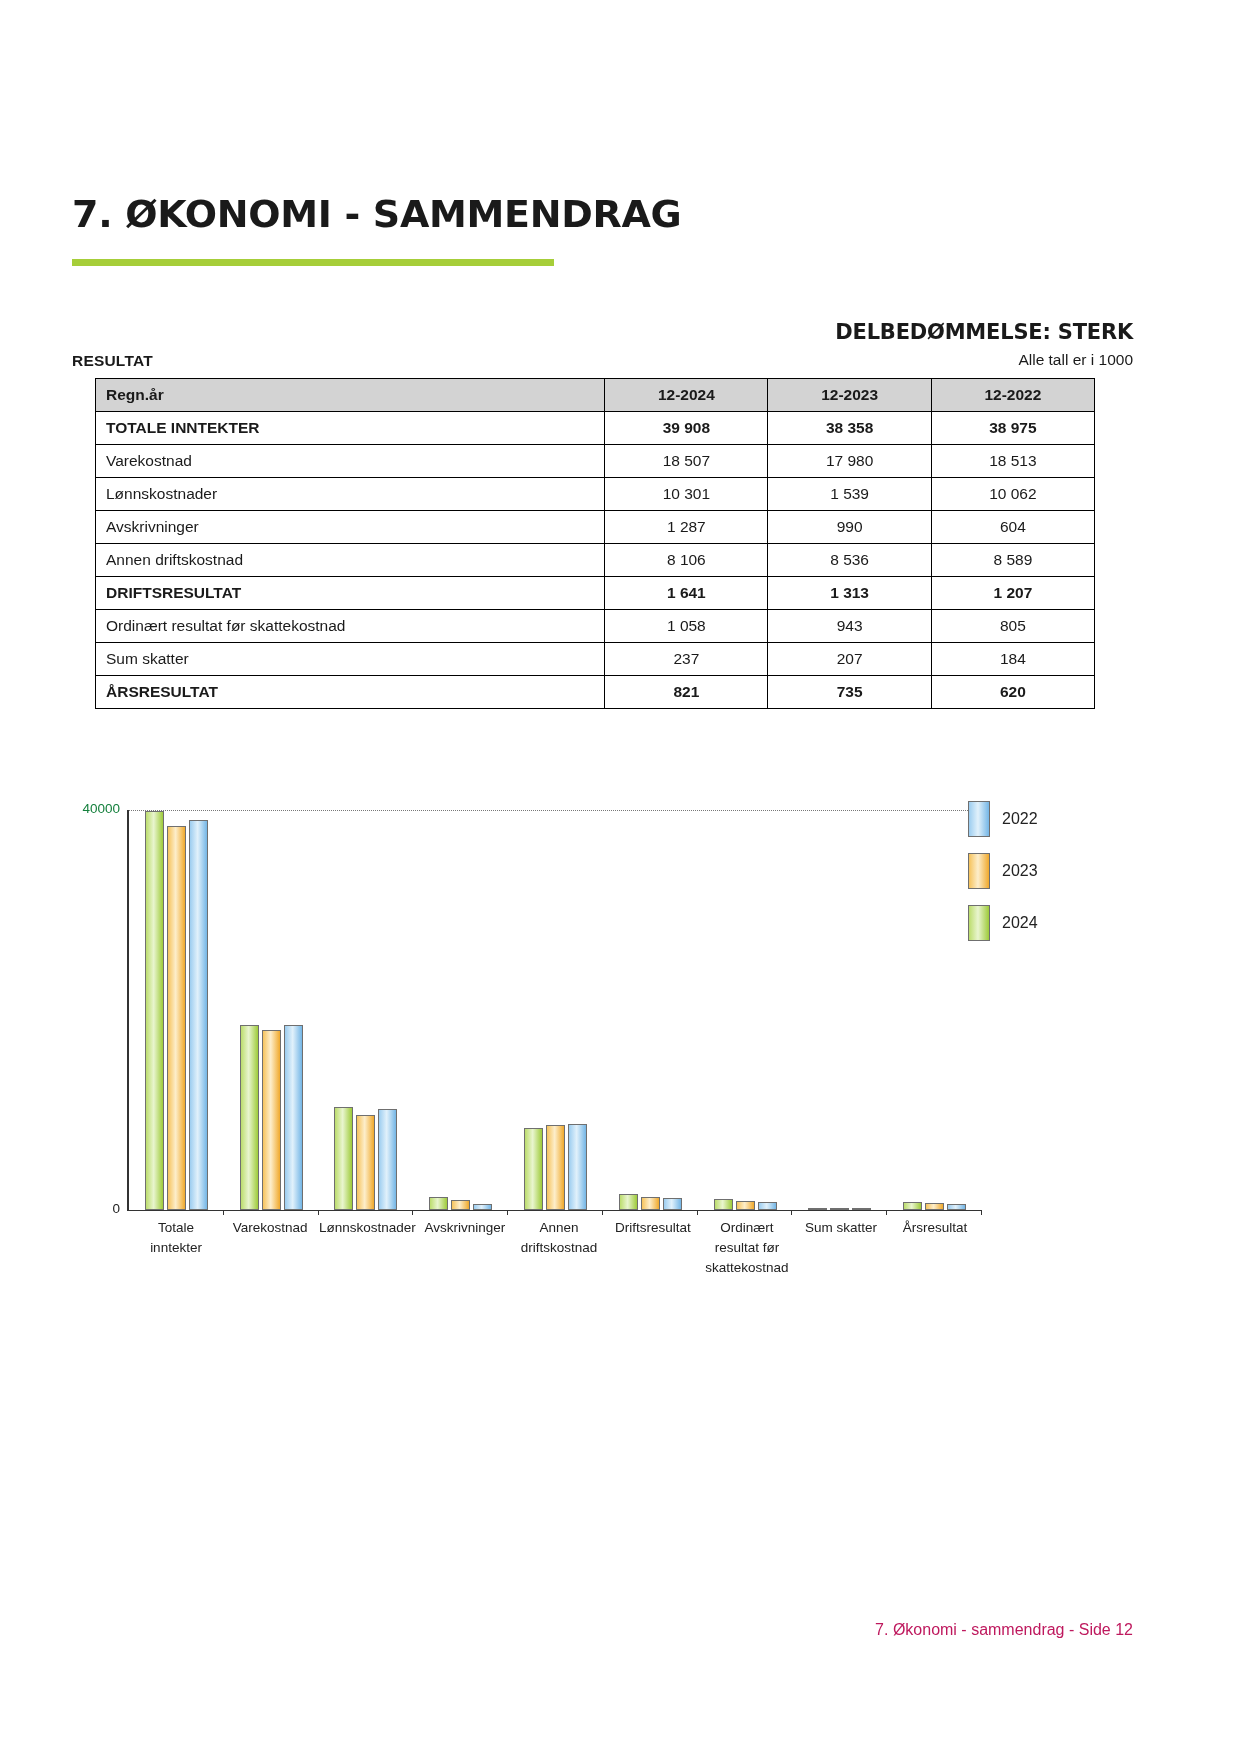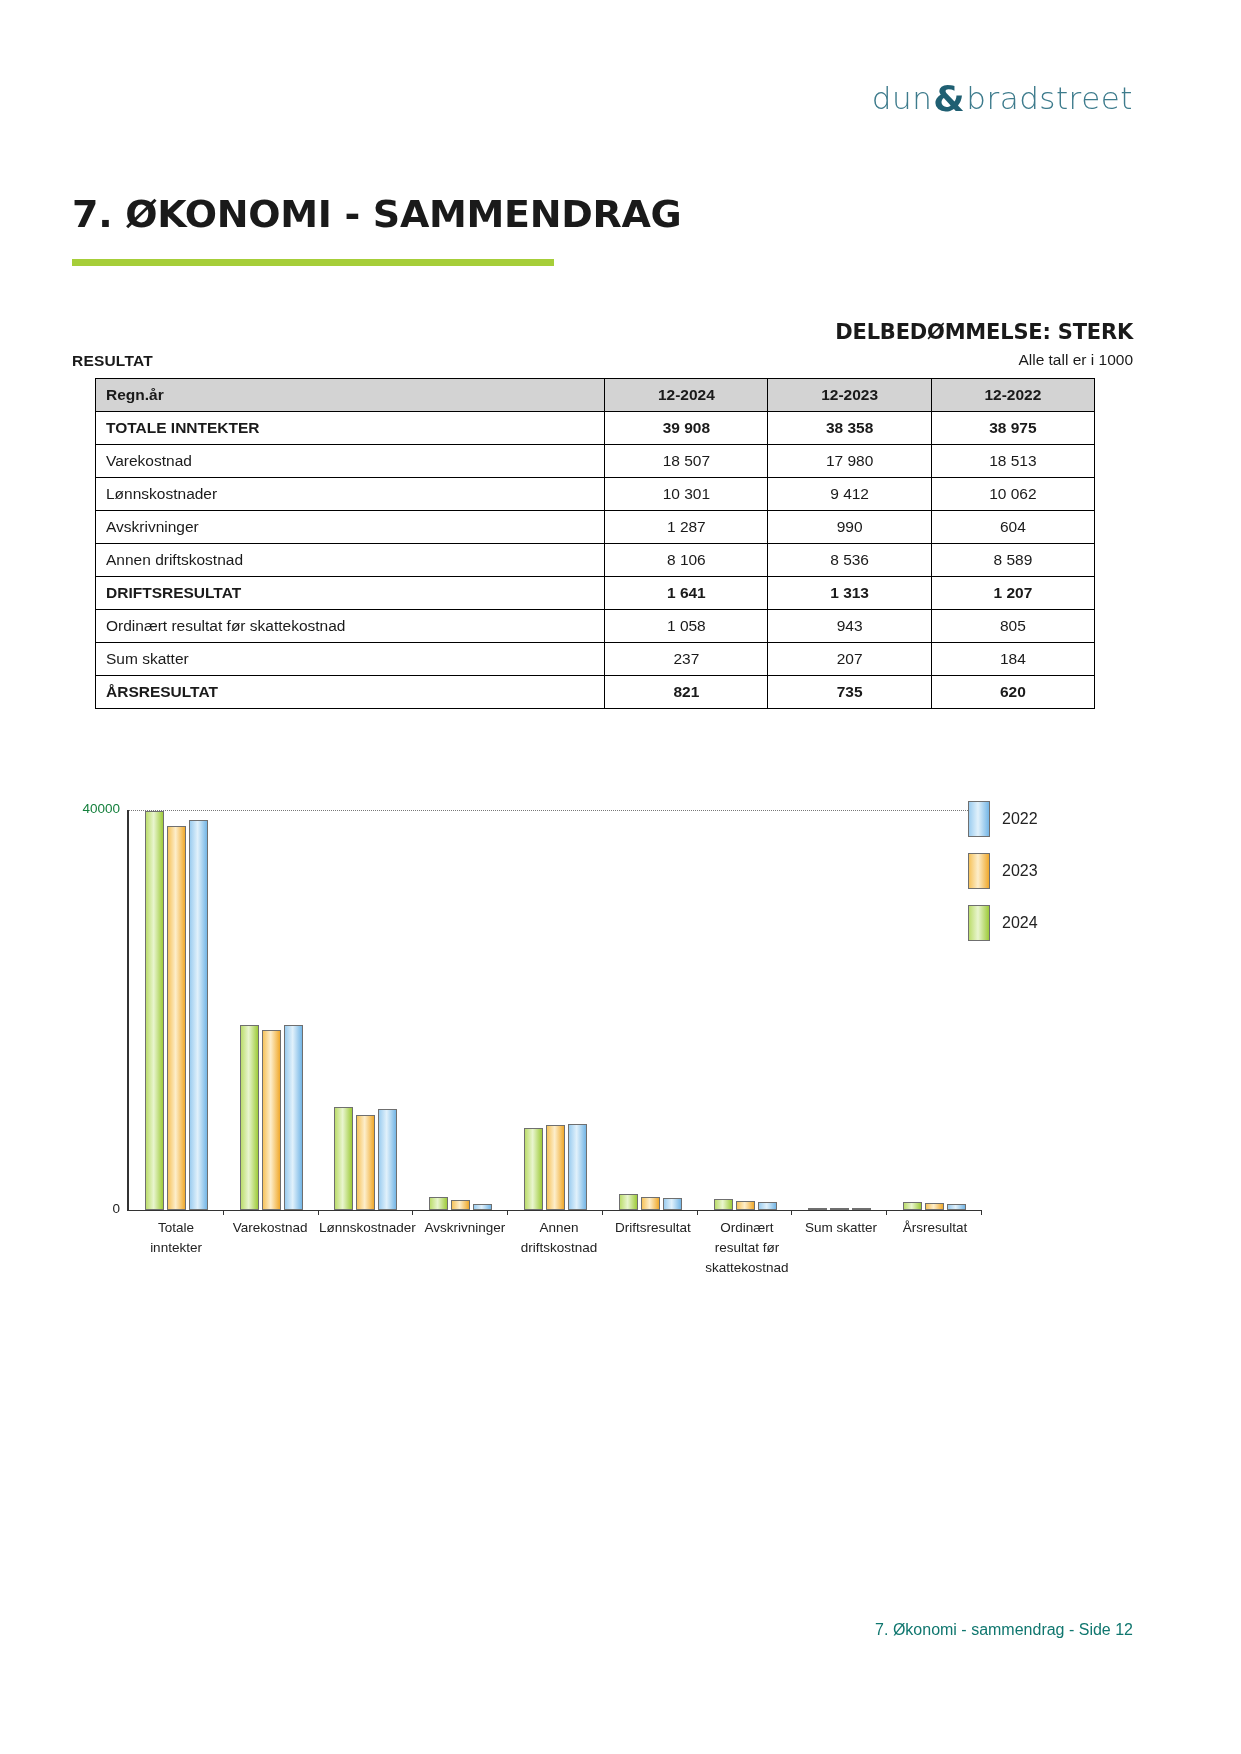--- a/index.html
+++ b/index.html
@@ -256,31 +256,28 @@
     font-size: 16px;
     color: #222;
   }
 
   
   .footer {
     position: absolute;
     right: 108px;
     bottom: 115px;
     font-size: 16px;
-    color: #0f766e;
+    color: #be185d;
   }
 </style>
 </head>
 <body>
 
 <div class="page">
 
-  <div class="logo">
-    <span>dun</span><span class="amp">&amp;</span><span>bradstreet</span>
-  </div>
 
   <div class="section-title">7. ØKONOMI - SAMMENDRAG</div>
   <div class="title-rule"></div>
 
   <div class="delbed">DELBEDØMMELSE: STERK</div>
   <div class="resultat-label">RESULTAT</div>
   <div class="alle-tall">Alle tall er i 1000</div>
 
   <div class="table-wrap">
     <table class="fin">
@@ -301,21 +298,21 @@
         </tr>
         <tr>
           <td class="lbl">Varekostnad</td>
           <td class="num">18 507</td>
           <td class="num">17 980</td>
           <td class="num">18 513</td>
         </tr>
         <tr>
           <td class="lbl">Lønnskostnader</td>
           <td class="num">10 301</td>
-          <td class="num">9 412</td>
+          <td class="num">1 539</td>
           <td class="num">10 062</td>
         </tr>
         <tr>
           <td class="lbl">Avskrivninger</td>
           <td class="num">1 287</td>
           <td class="num">990</td>
           <td class="num">604</td>
         </tr>
         <tr>
           <td class="lbl">Annen driftskostnad</td>

